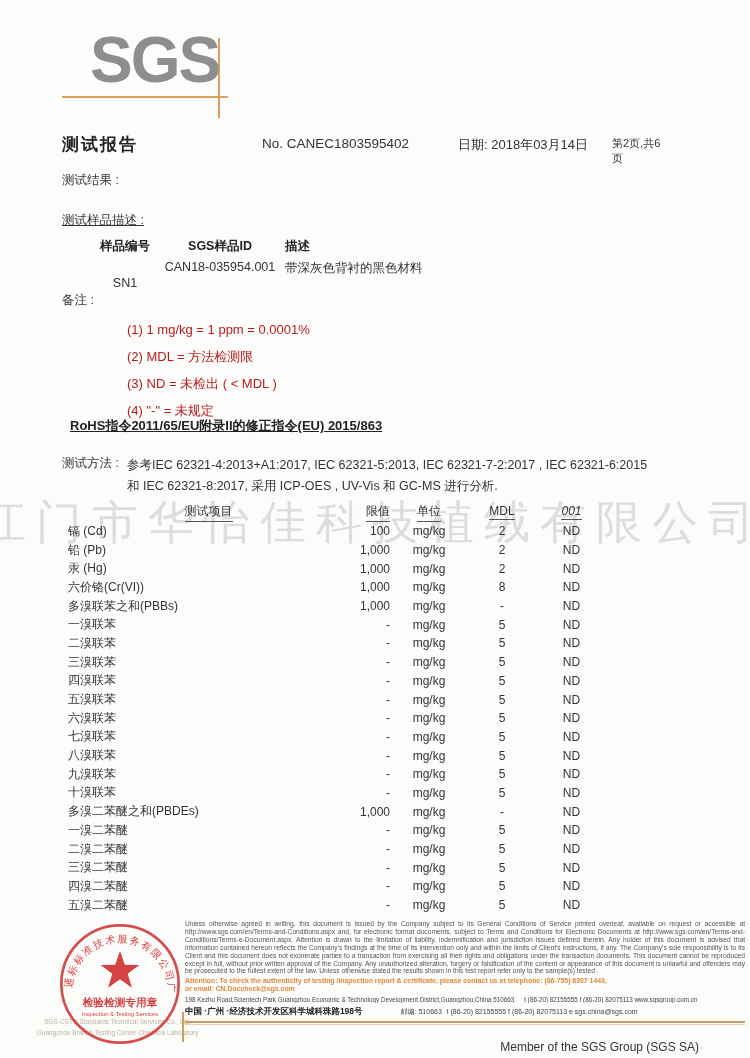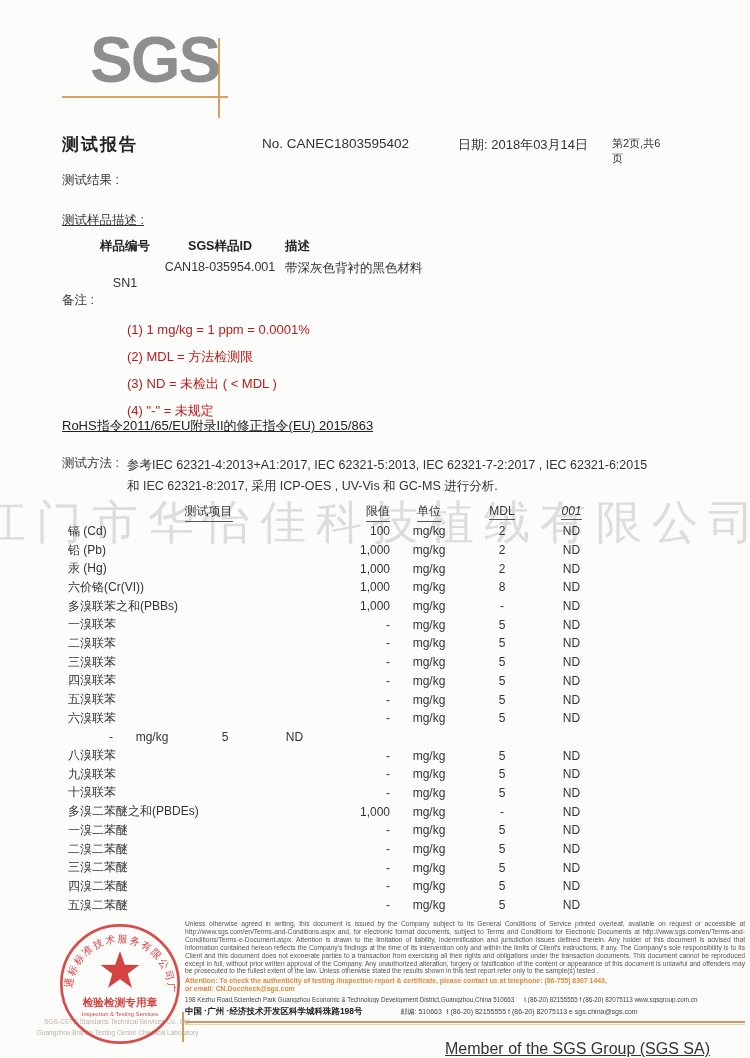--- a/index.html
+++ b/index.html
@@ -30,21 +30,21 @@
   .st-c3 { position:absolute; left:285px; }
   .st-head { top:0; font-weight:bold; color:#222; }
   .st-val  { top:22px; color:#333; }
 
   
   .notes-label { top:292px; }
   .notes { position:absolute; left:127px; top:316px; z-index:3; }
   .notes div { font-size:13px; height:27px; line-height:27px; color:#b91c1c; }
 
   
-  .rohs-heading { position:absolute; left:62px; top:417px; font-size:13px; font-weight:normal;
+  .rohs-heading { position:absolute; left:70px; top:417px; font-size:13px; font-weight:bold;
                   color:#222; text-decoration:underline; z-index:3; }
   .method-label { top:455px; }
   .method-text { position:absolute; left:127px; top:455px; width:600px; font-size:12.5px;
                  line-height:21px; color:#333; z-index:3; }
 
   
   .results { position:absolute; left:68px; top:502px; width:560px; z-index:3; }
   .rt-row { display:flex; height:18.7px; align-items:center; font-size:12px; color:#333; }
   .c-item   { width:277px; text-align:left; }
   .c-limit  { width:45px;  text-align:right; }
@@ -69,21 +69,21 @@
   .footer-col { position:absolute; left:185px; top:920px; width:560px; z-index:3; }
   .legal { font-size:6.7px; line-height:7.9px; color:#555; text-align:justify; }
   .attention { margin-top:2px; font-size:6.9px; line-height:8px; color:#e0883a; font-weight:bold; }
   .addr-en { margin-top:3px; font-size:6.3px; color:#444; white-space:nowrap; overflow:hidden; }
   .addr-en .gap { display:inline-block; width:10px; }
   .addr-cn { margin-top:3px; font-size:8.5px; color:#222; font-weight:bold; white-space:nowrap; overflow:hidden; }
   .addr-cn .plain { font-weight:normal; font-size:7px; color:#444; }
   .addr-cn .gap { display:inline-block; width:38px; }
   .foot-rule { margin-top:3px; height:4px; border-top:2px solid #c99e5f; border-bottom:1px solid #e8d3ae; }
   .vrule { position:absolute; left:182px; top:1012px; width:2px; height:30px; background:#c99e5f; z-index:3; }
-  .member { position:absolute; right:40px; top:1040px; font-size:16px; color:#333; z-index:3;text-decoration:underline; }
+  .member { position:absolute; right:51px; top:1040px; font-size:12px; color:#333; z-index:3; }
 </style>
 </head>
 <body>
 
 <div class="page">
 
   <div class="logo">SGS</div>
   <div class="logo-hline"></div>
   <div class="logo-vline"></div>
 
@@ -216,20 +216,21 @@
 
         <div class="rt-row">
           <div class="c-item">六溴联苯</div>
           <div class="c-limit">-</div>
           <div class="c-unit">mg/kg</div>
           <div class="c-mdl">5</div>
           <div class="c-result">ND</div>
         </div>
 
         <div class="rt-row">
+          <div class="c-item">七溴联苯</div>
           <div class="c-limit">-</div>
           <div class="c-unit">mg/kg</div>
           <div class="c-mdl">5</div>
           <div class="c-result">ND</div>
         </div>
 
         <div class="rt-row">
           <div class="c-item">八溴联苯</div>
           <div class="c-limit">-</div>
           <div class="c-unit">mg/kg</div>

